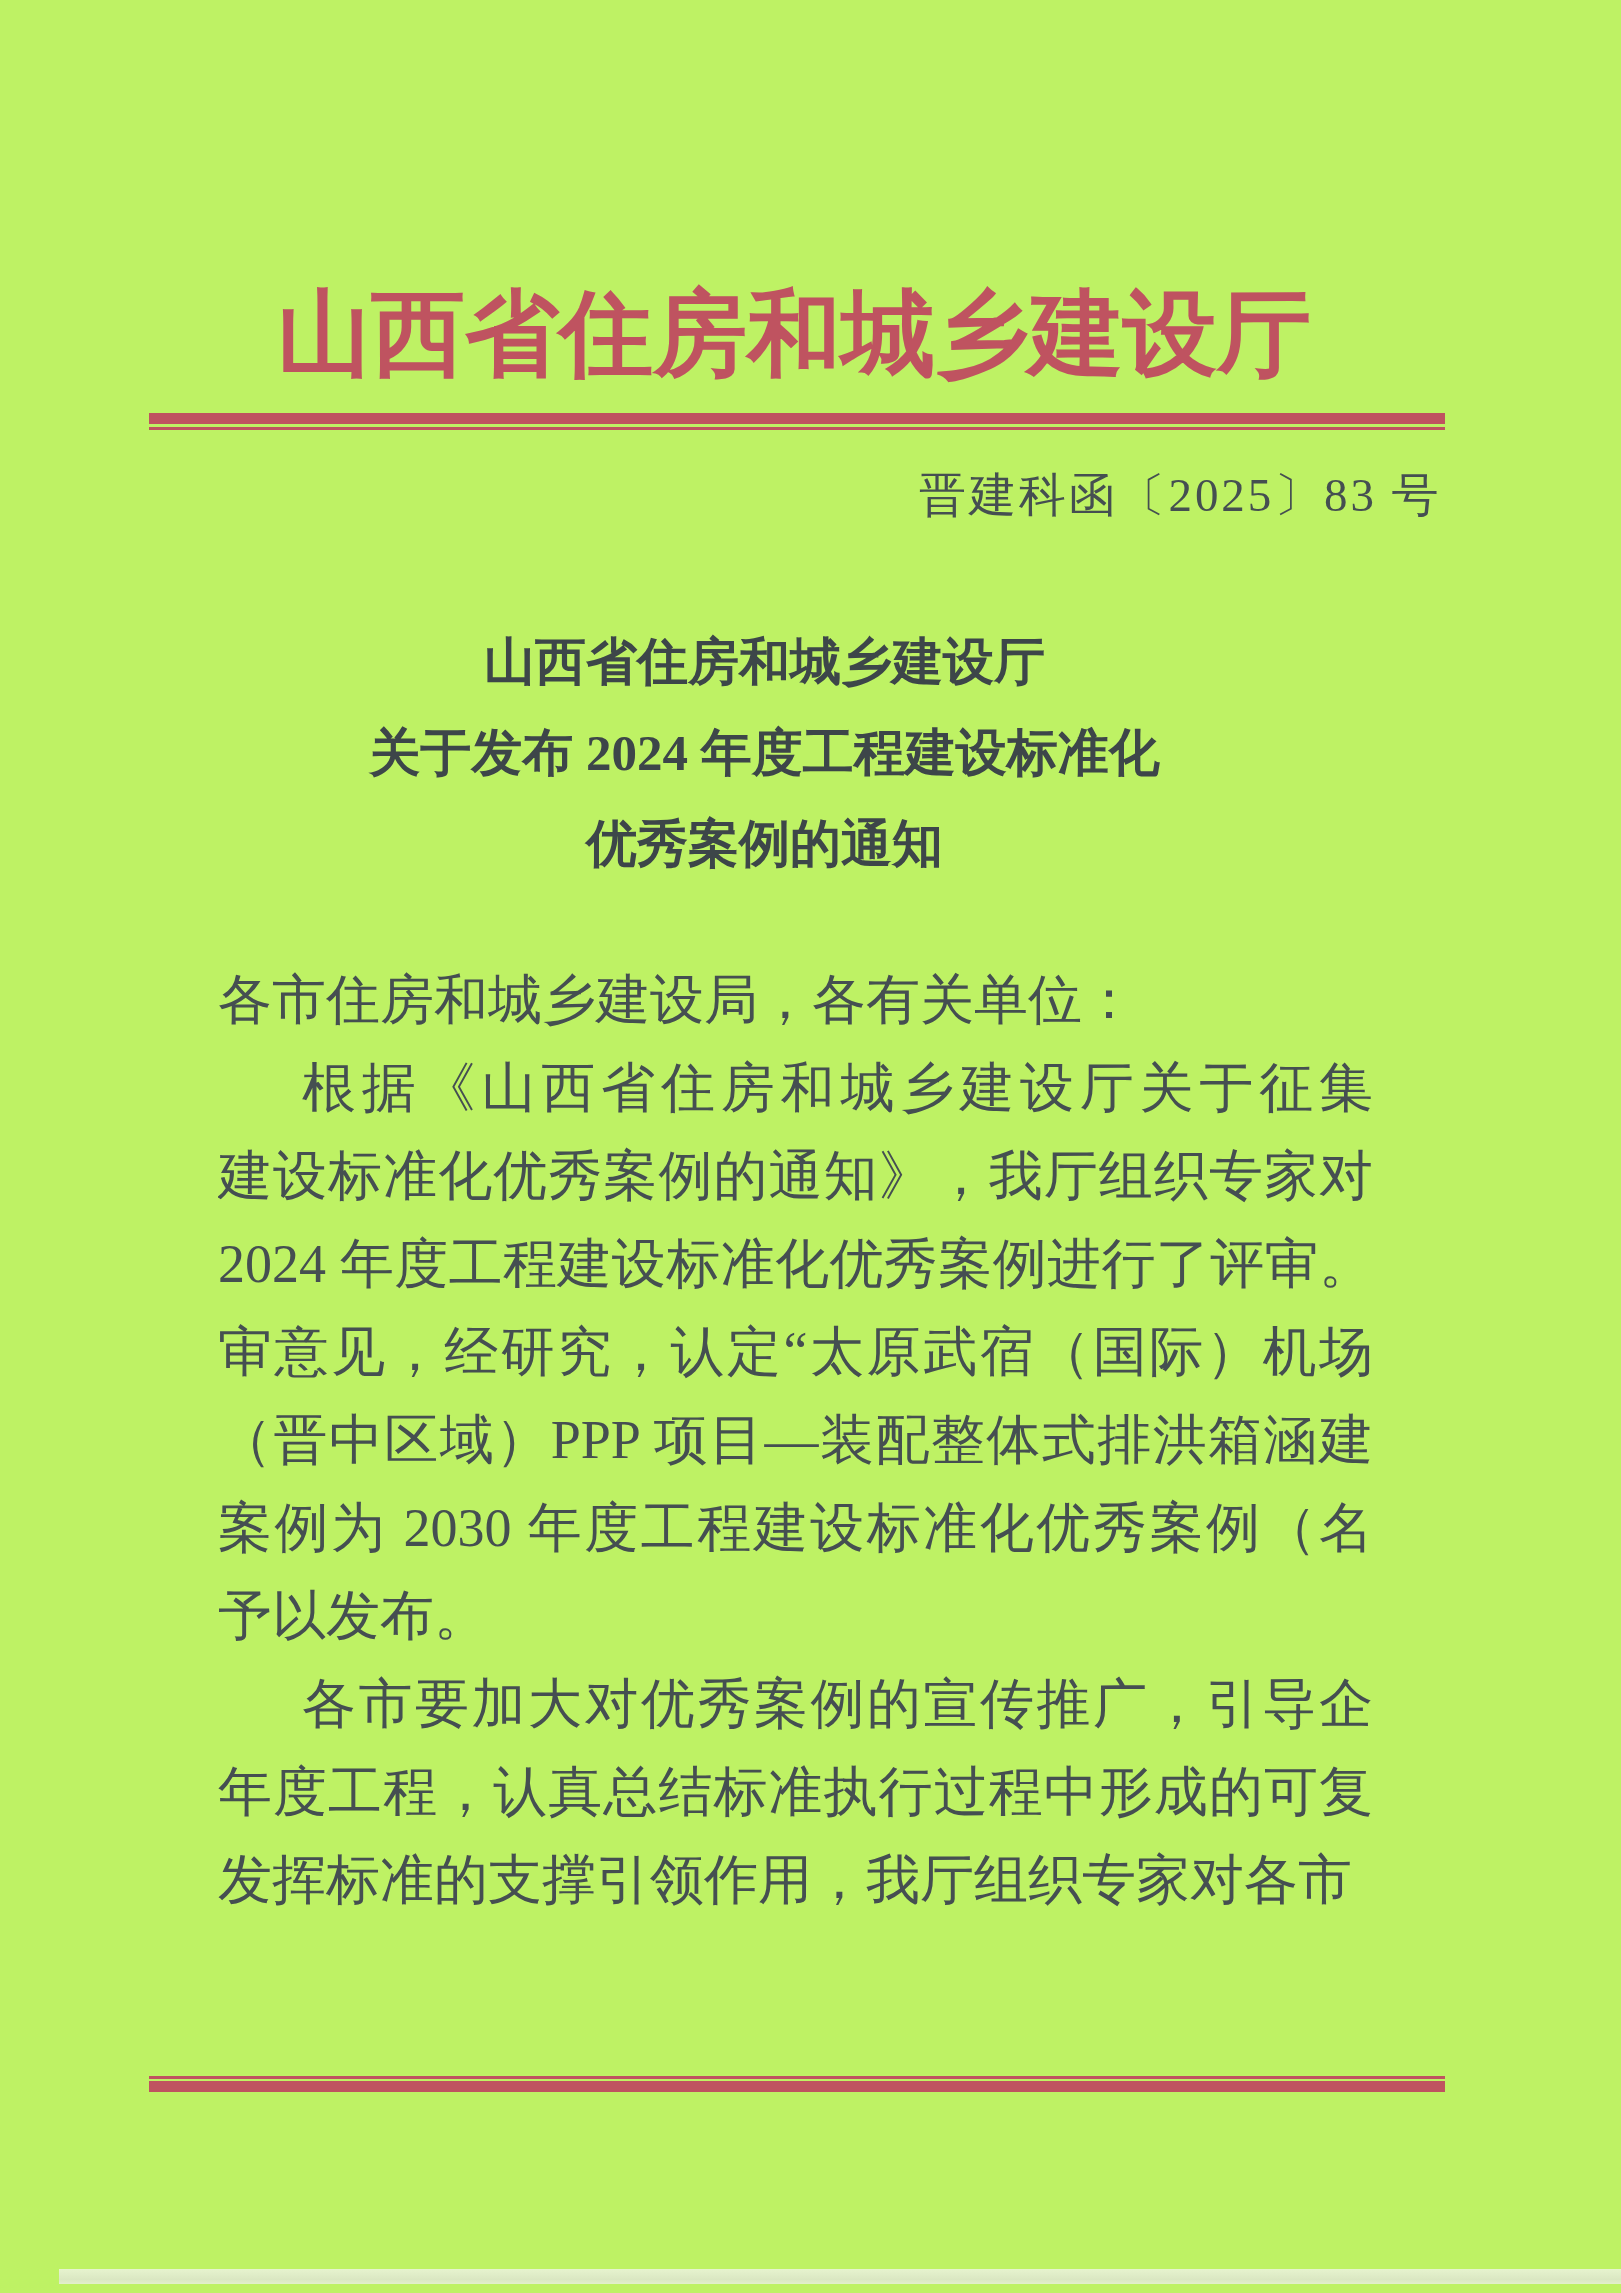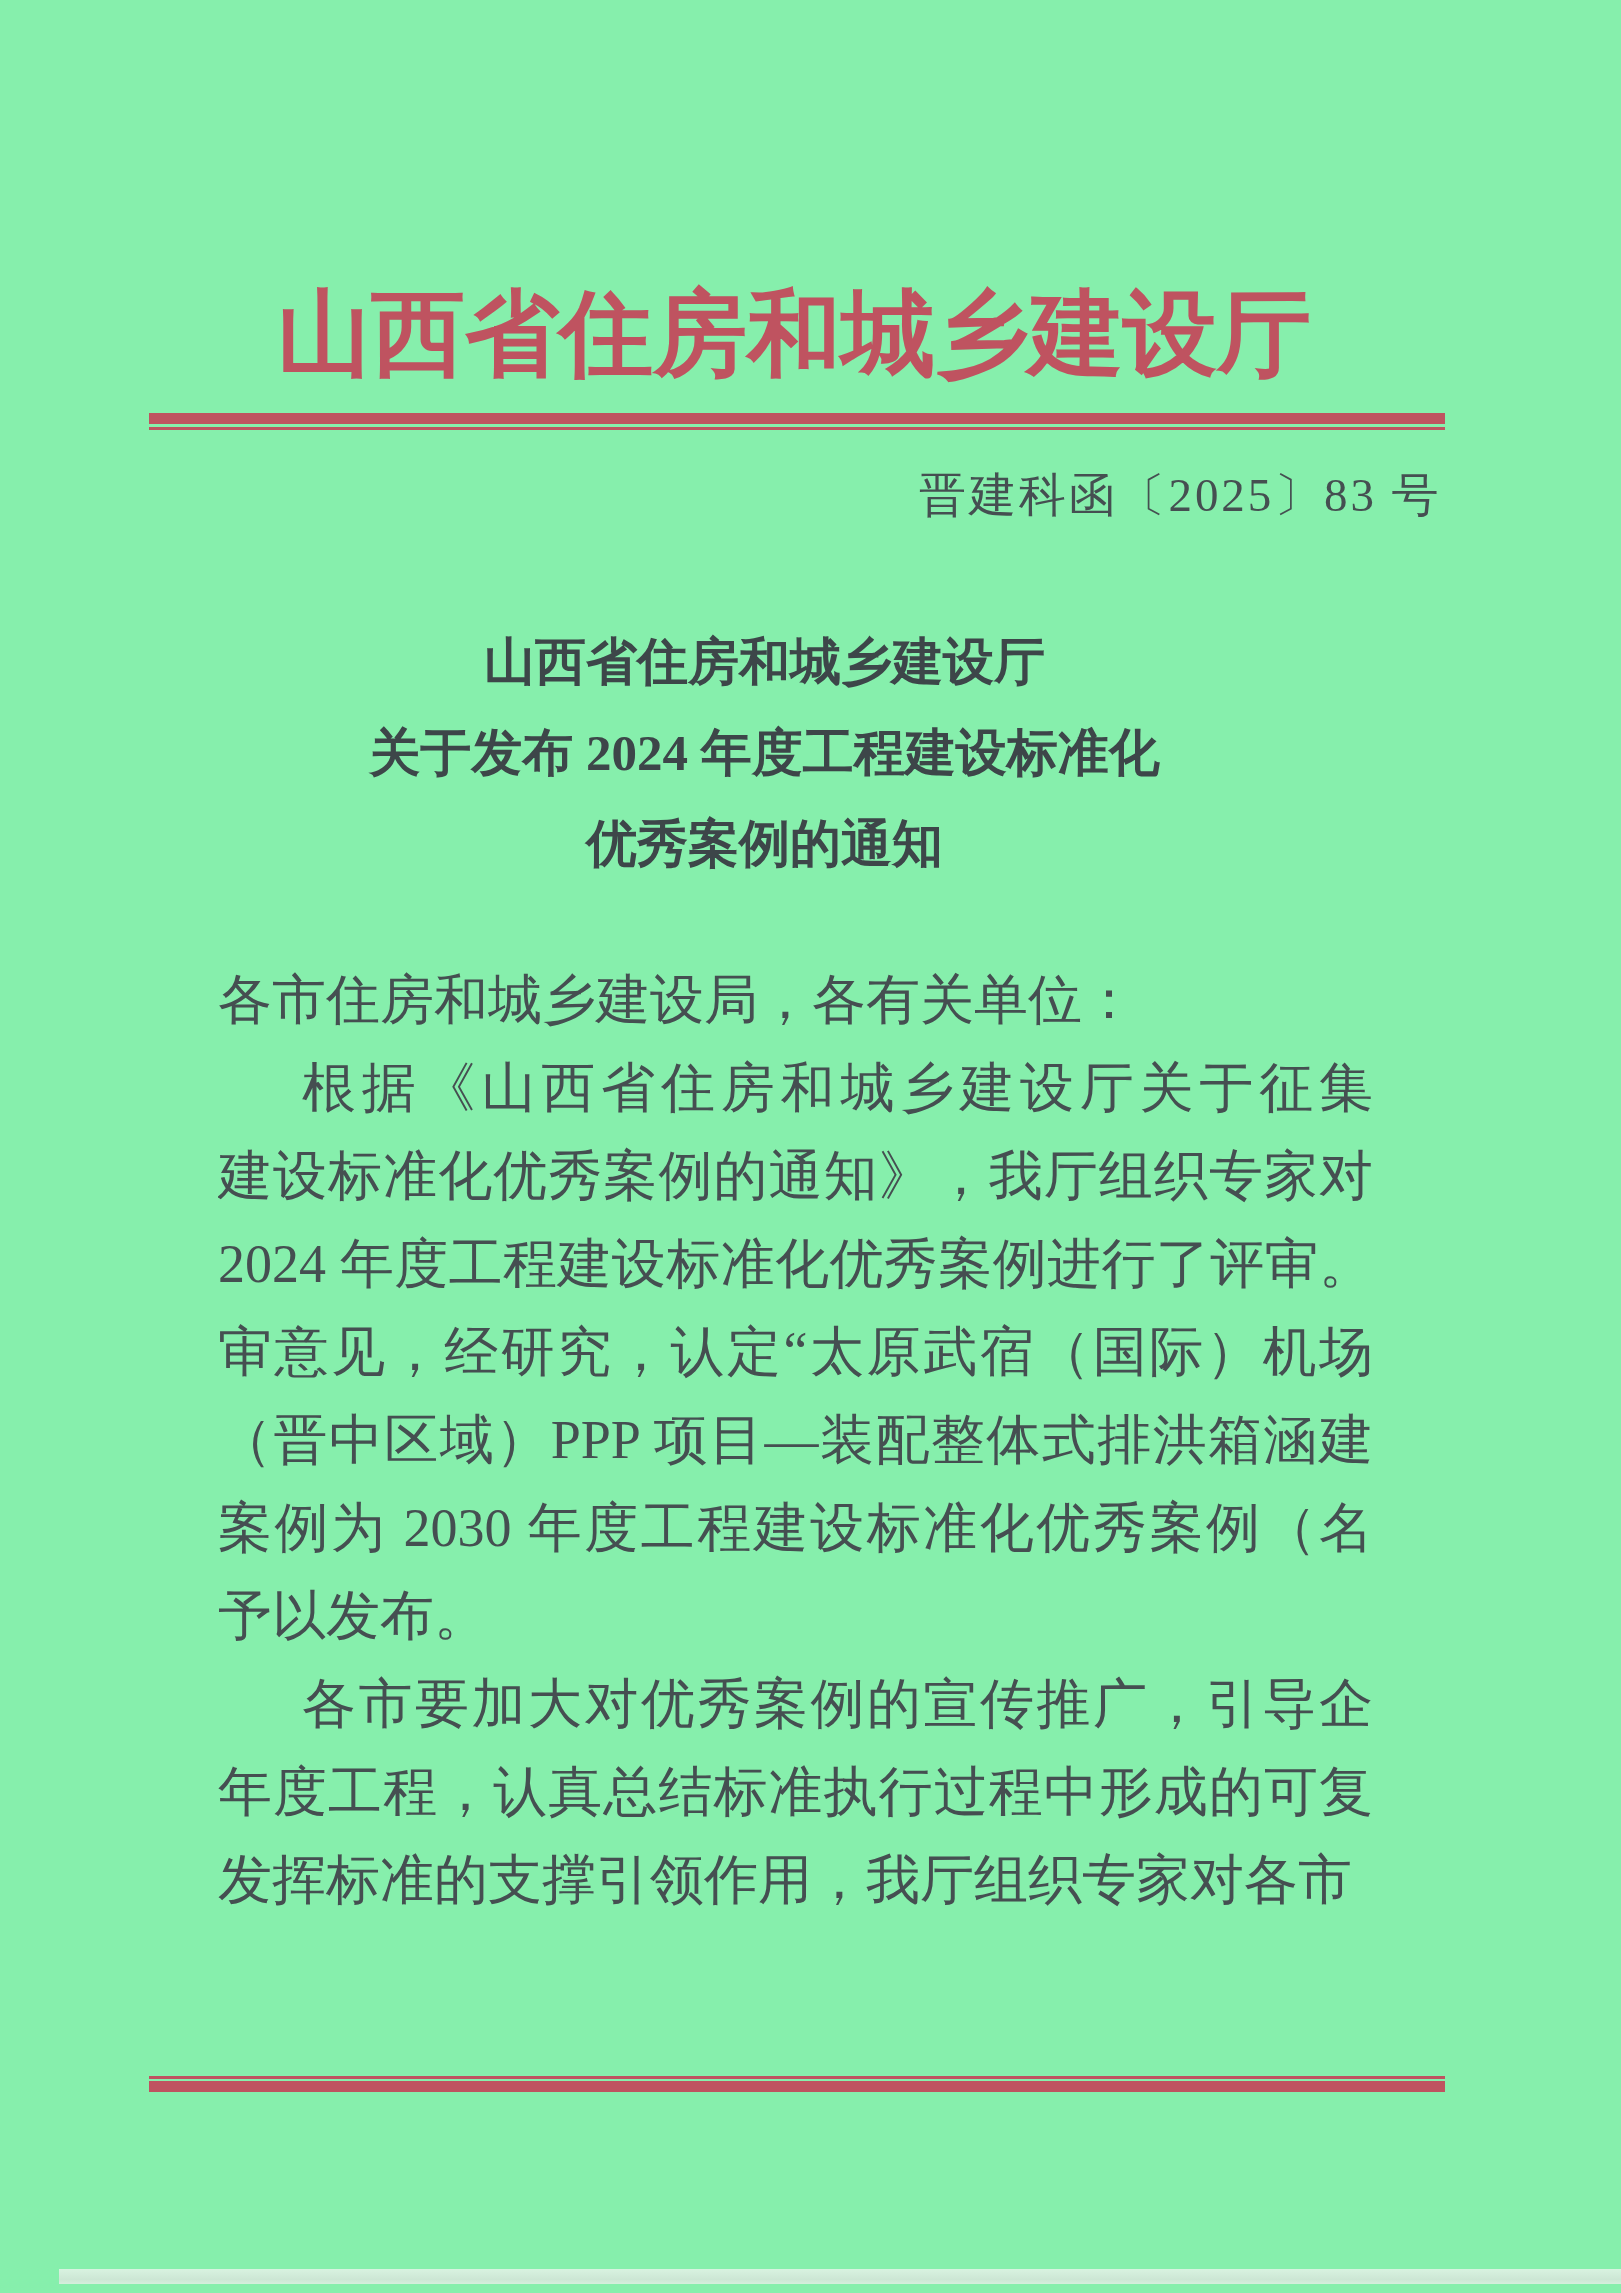--- a/index.html
+++ b/index.html
@@ -1,19 +1,19 @@
 <!DOCTYPE html>
 <html><head>
 <meta charset="utf-8">
 <style>
   html,body{margin:0;padding:0;background:#9a9a9a;}
   .page{
     position:relative;
     width:1621px;height:2294px;
-    background:#86efac;
+    background:#bef264;
     overflow:hidden;
     font-family:"Liberation Serif","DejaVu Serif",serif;
   }
   
   .masthead{
     position:absolute;top:280px;left:157px;width:1274px;
     text-align:center;
     font-size:94px;line-height:108px;font-weight:700;
     color:var(--red,#bf5360);
     letter-spacing:0px;

